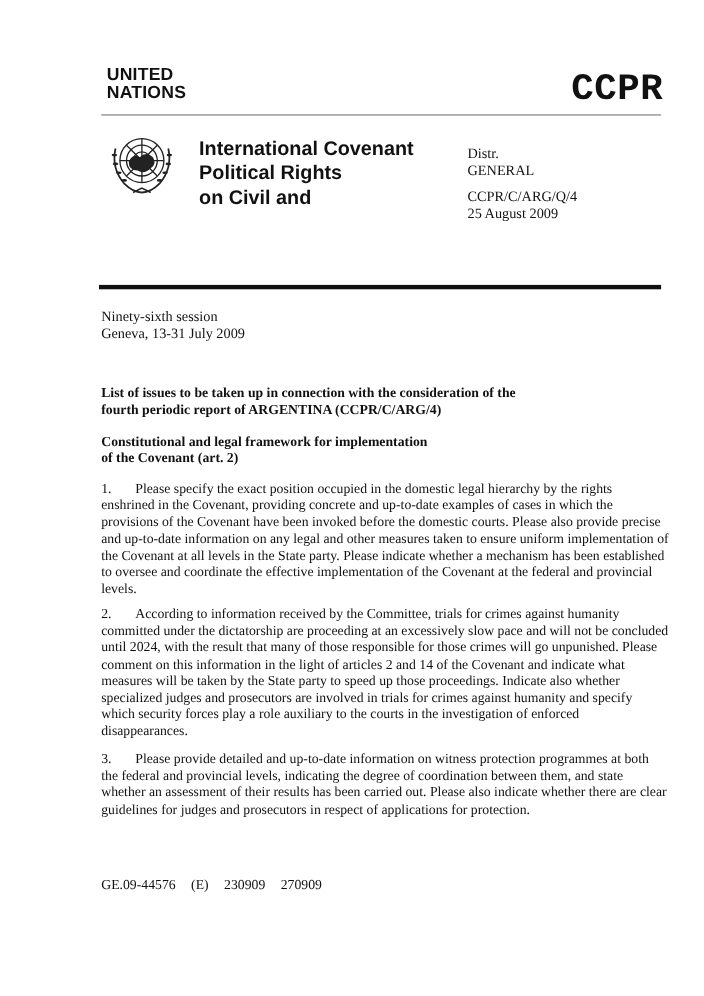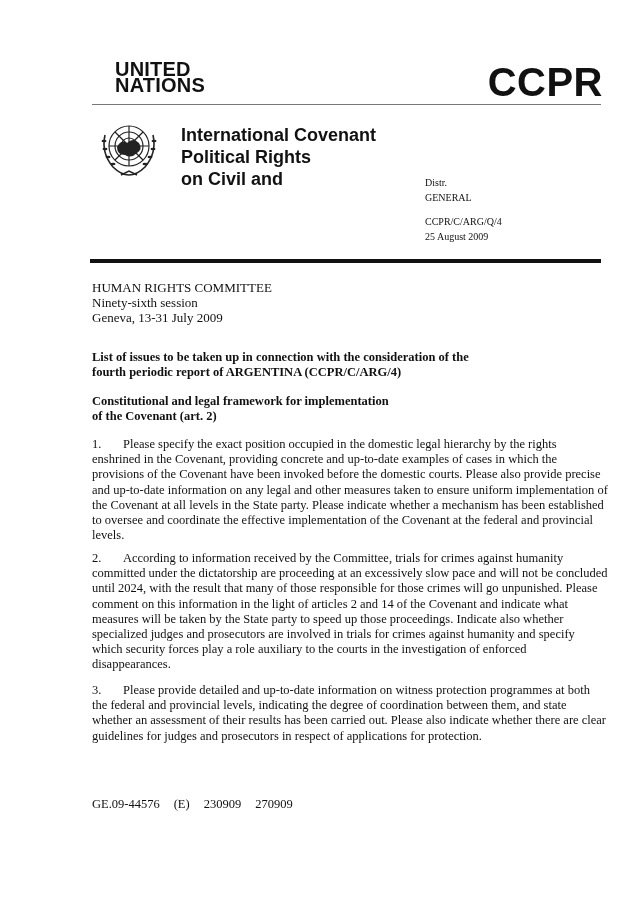--- a/index.html
+++ b/index.html
@@ -1,23 +1,23 @@
 <!DOCTYPE html>
 <html><head>
 <meta charset="utf-8">
 <style>
   html, body { margin: 0; padding: 0; background: #ffffff; }
   body { width: 640px; height: 905px; position: relative; overflow: hidden; font-family: "Liberation Serif", serif; color: #111; }
   .abs { position: absolute; }
-  .un-label { left: 115px; top: 61px; font-family: "Liberation Sans", sans-serif; font-weight: bold; font-size: 20px; line-height: 16px; letter-spacing: 0.2px; }
-  .ccpr { right: 37px; top: 60px; font-family: Liberation Sans, sans-serif; font-weight: bold; font-size: 40px; line-height: 44px; letter-spacing: 0.5px; }
+  .un-label { left: 97px; top: 61px; font-family: "Liberation Sans", sans-serif; font-weight: bold; font-size: 16px; line-height: 16px; letter-spacing: 0.2px; }
+  .ccpr { right: 37px; top: 60px; font-family: Liberation Mono, monospace; font-weight: bold; font-size: 34px; line-height: 44px; letter-spacing: 0.5px; }
   .rule-thin { left: 92px; top: 104px; width: 509px; height: 1px; background: #777; }
   .emblem { left: 97px; top: 117px; width: 64px; height: 64px; }
   .covenant-title { left: 181px; top: 124px; font-family: "Liberation Sans", sans-serif; font-weight: bold; font-size: 18px; line-height: 22px; }
-  .distr { left: 425px; top: 132px; font-size: 10px; line-height: 15px; margin-top: 43px; }
+  .distr { left: 425px; top: 132px; font-size: 13px; line-height: 15px; }
   .distr p { margin: 0 0 9px 0; }
   .rule-thick { left: 90px; top: 259px; width: 511px; height: 4px; background: #111; }
   .committee { left: 92px; top: 280px; font-size: 13px; line-height: 15px; }
   .heading { left: 92px; width: 509px; text-align: left; font-weight: bold; font-size: 12.5px; line-height: 15px; }
   .h1 { top: 350px; }
   .h2 { top: 394px; }
   .para { left: 92px; width: 516px; font-size: 12.5px; line-height: 15.2px; text-align: left; }
   .para .num { display: inline-block; width: 31px; }
   .p1 { top: 437px; }
   .p2 { top: 551px; }
@@ -80,21 +80,20 @@
   </p>
   <p>
     <span>CCPR/C/ARG/Q/4</span><br>
     <span>25 August 2009</span>
   </p>
 </div>
 
 <div class="abs rule-thick"></div>
 
 <div class="abs committee">
-  <div>HUMAN RIGHTS COMMITTEE</div>
   <div>Ninety-sixth session</div>
   <div>Geneva, 13-31 July 2009</div>
 </div>
 
 <div class="abs heading h1">
   <div>List of issues to be taken up in connection with the consideration of the</div>
   <div>fourth periodic report of ARGENTINA (CCPR/C/ARG/4)</div>
 </div>
 
 <div class="abs heading h2">

